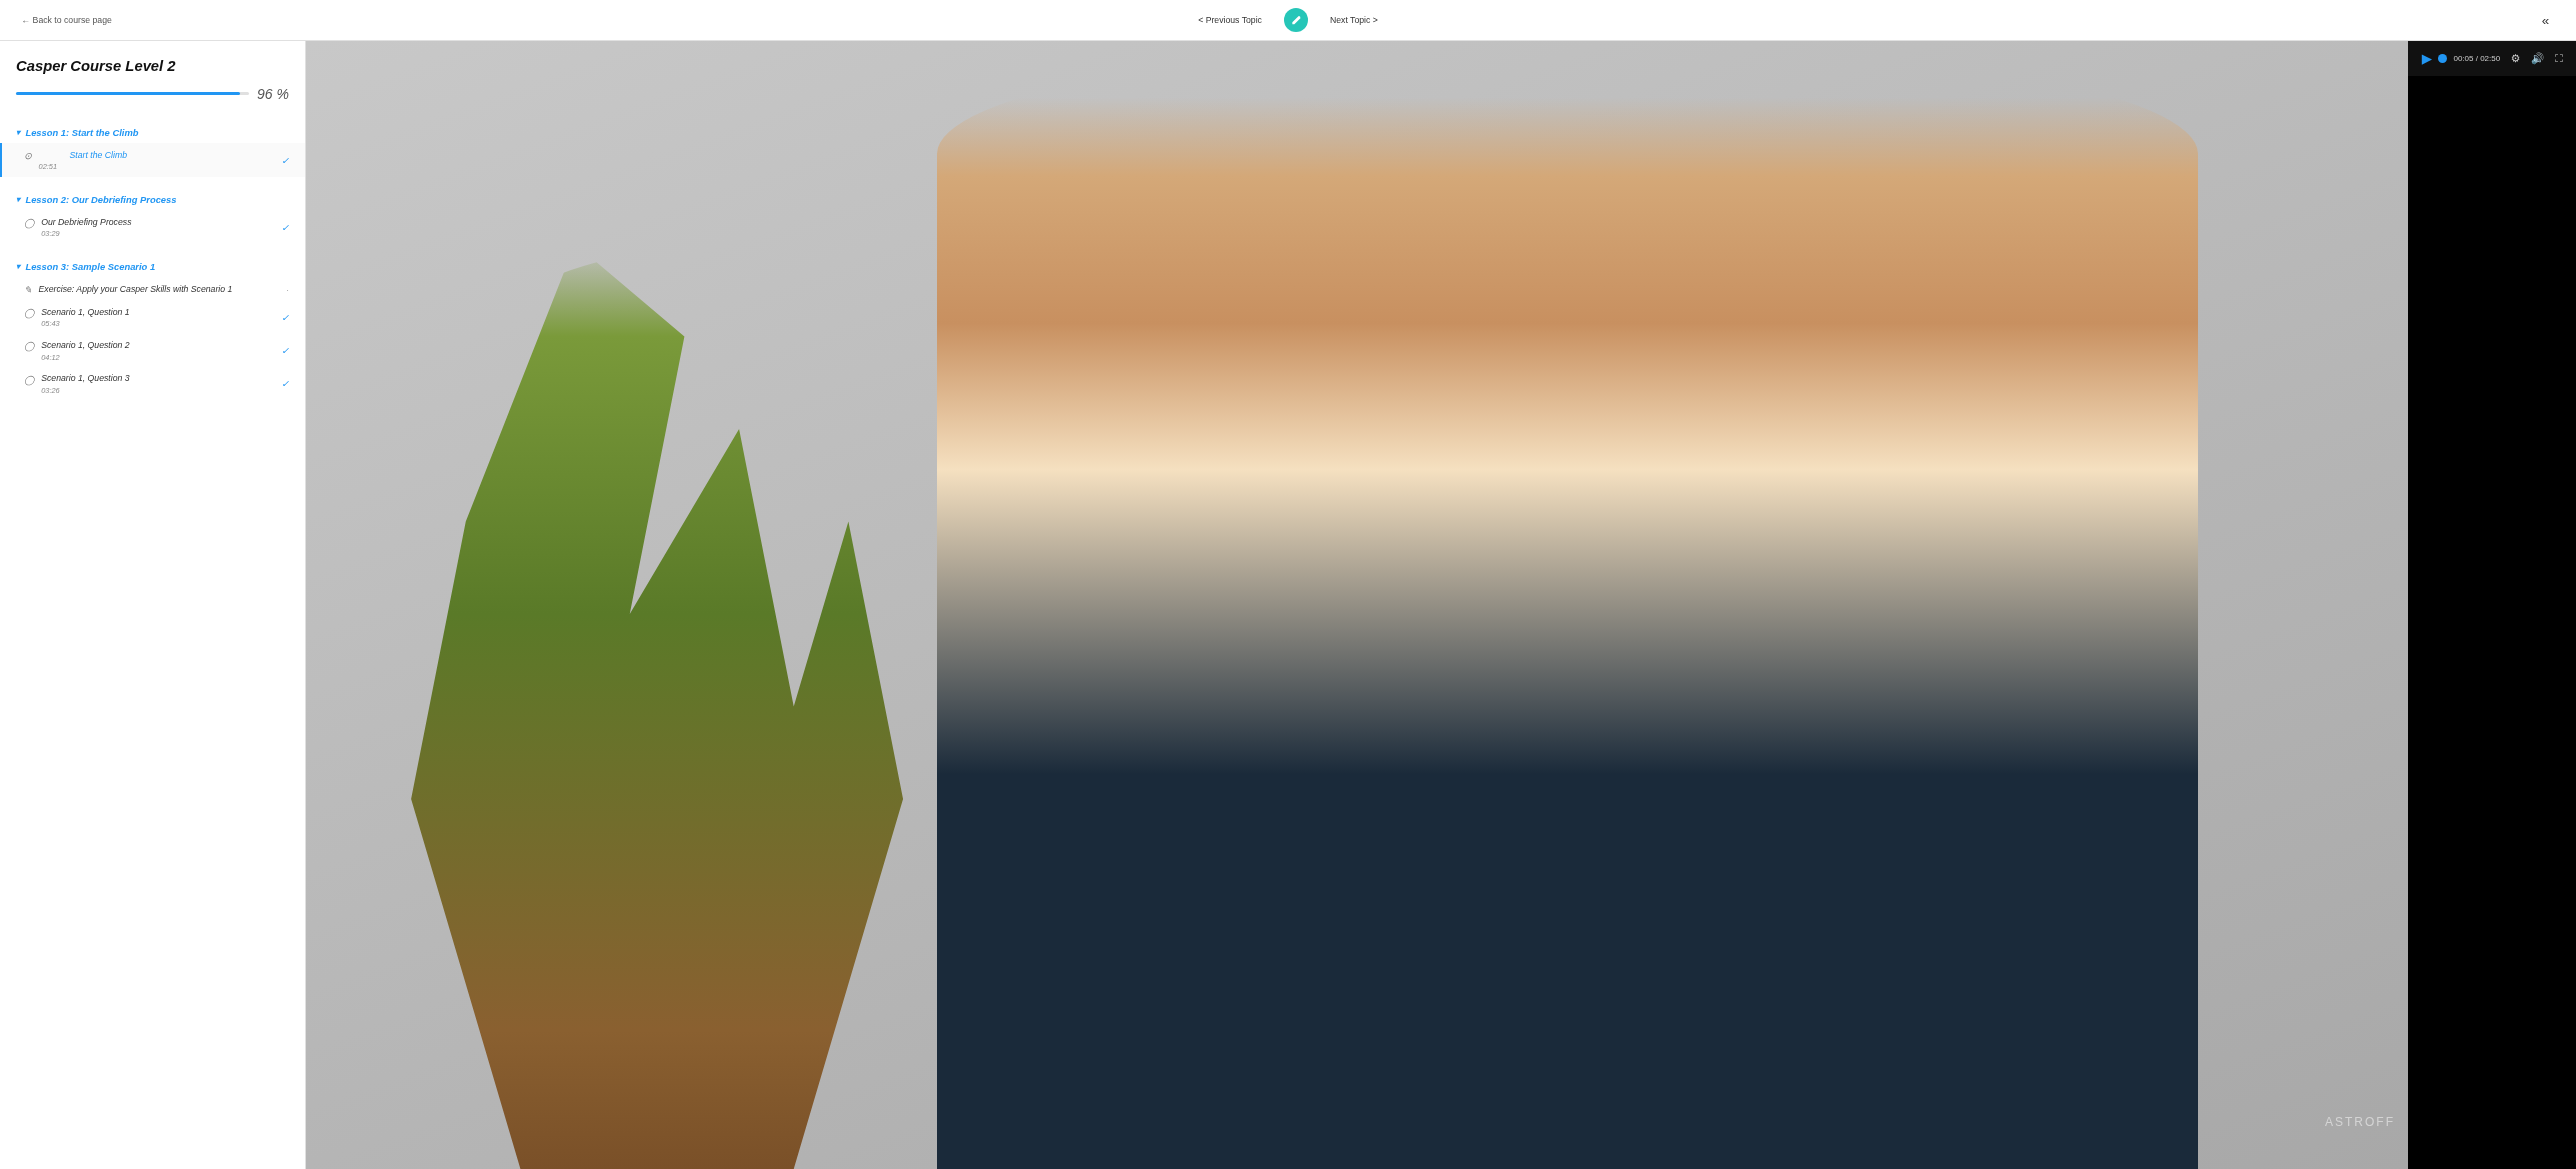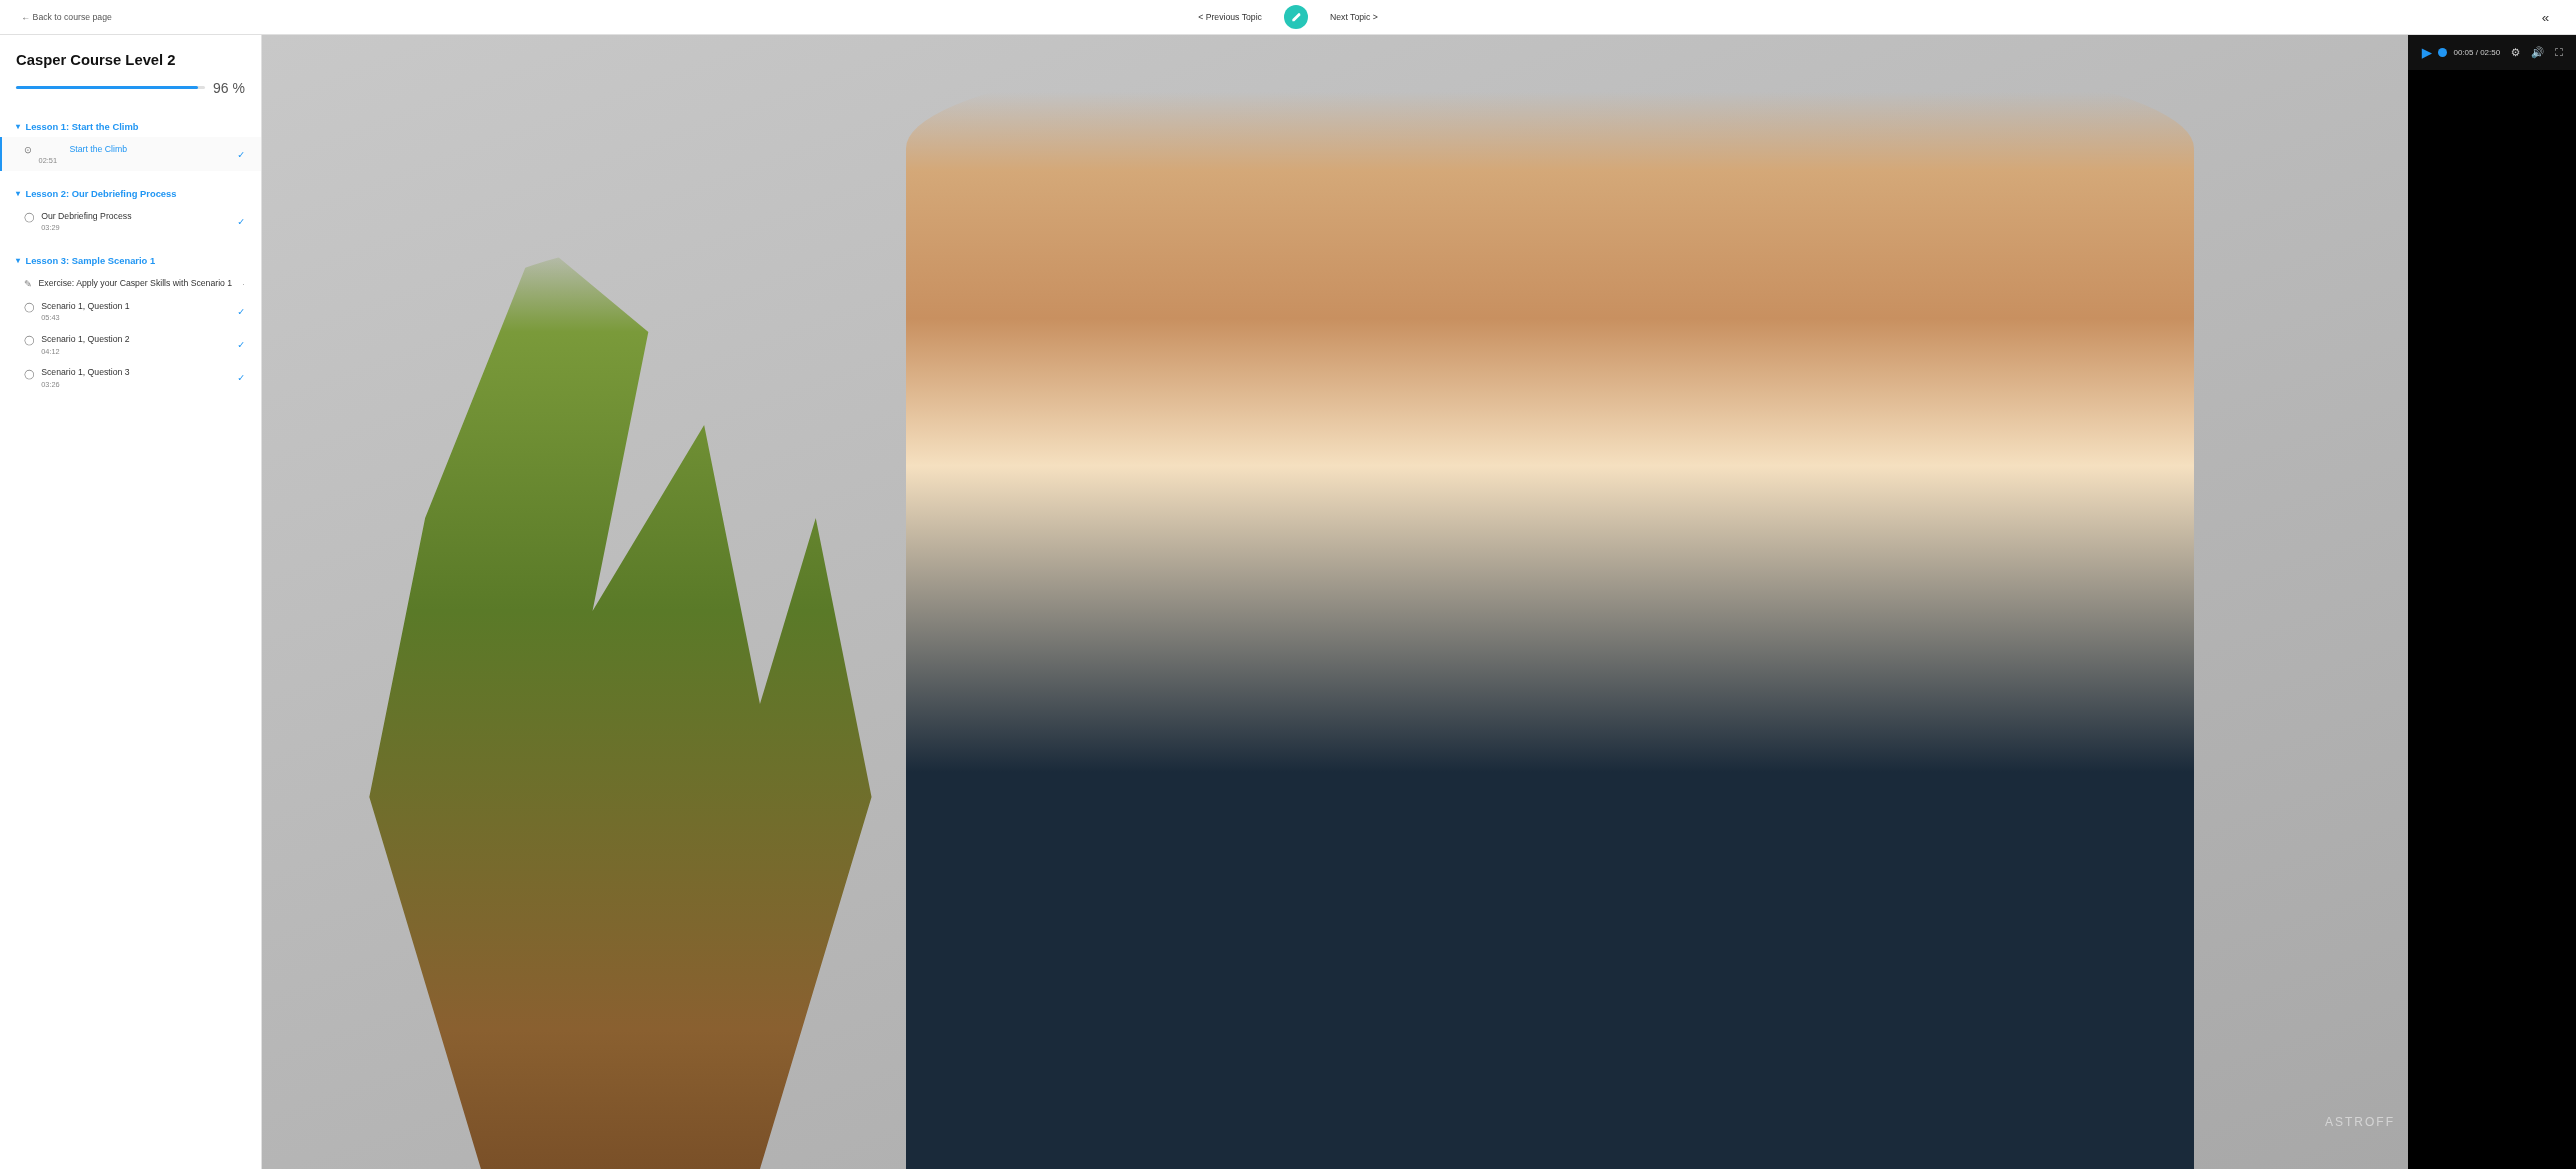--- a/index.html
+++ b/index.html
@@ -1,43 +1,43 @@
 <!DOCTYPE html>
 <html style="font-size:10.7px"><head>
   <meta charset="utf-8">
   <style>
     * { box-sizing: border-box; margin: 0; padding: 0; }
     body { font-family: -apple-system, BlinkMacSystemFont, 'Segoe UI', sans-serif; background: #fff; display: flex; flex-direction: column; height: 100vh; overflow: hidden; }
 
     
     .top-nav {
       display: flex; align-items: center; justify-content: space-between;
-      border-bottom: 0.7px solid #e0e0e0; padding: 0 21.5px; height: 35px;
+      border-bottom: 0.7px solid #e0e0e0; padding: 0 21.5px; height: 41px;
       background: #fff; flex-shrink: 0;
     }
     .top-nav-left, .top-nav-right { flex: 1; display: flex; align-items: center; }
     .top-nav-right { justify-content: flex-end; }
     .top-nav-center { display: flex; align-items: center; gap: 22px; }
     .back-link { color: #555; text-decoration: none; font-size: 8.7px; display: flex; align-items: center; gap: 4px; }
     .nav-btn { color: #333; font-size: 8.7px; text-decoration: none; cursor: pointer; background: none; border: none; display: flex; align-items: center; gap: 2.7px; }
     .edit-btn {
       width: 24px; height: 24px; border-radius: 50%; background: #26c6b8;
       display: flex; align-items: center; justify-content: center; cursor: pointer;
     }
     .collapse-btn {
       background: none; border: none; cursor: pointer; font-size: 13.4px; color: #333; padding: 2.7px 5.4px;
     }
 
     
     .main-layout { display: flex; flex: 1; overflow: hidden; }
 
     
     .sidebar {
-      width: 262px; flex-shrink: 0; border-right: 0.7px solid #e0e0e0;
-      overflow-y: auto; padding: 16px 0 0 0; background: #fff;
+      width: 306px; flex-shrink: 0; border-right: 0.7px solid #e0e0e0;
+      overflow-y: auto; padding: 16px 0 0 0; background: #fff; font-style: italic;
     }
     .sidebar-header { padding: 0 16px 13.4px; }
     .sidebar-title { font-size: 14.8px; font-weight: 700; color: #111; line-height: 1.3; }
     .progress-bar-wrap { display: flex; align-items: center; gap: 8px; margin-top: 9.4px; }
     .progress-bar-bg { flex: 1; height: 3.4px; background: #e0e0e0; border-radius: 2px; }
     .progress-bar-fill { height: 100%; background: #2196f3; border-radius: 2px; }
     .progress-pct { font-size: 14px; color: #555; white-space: nowrap; }
 
     
     .lesson-section { padding: 0; }

